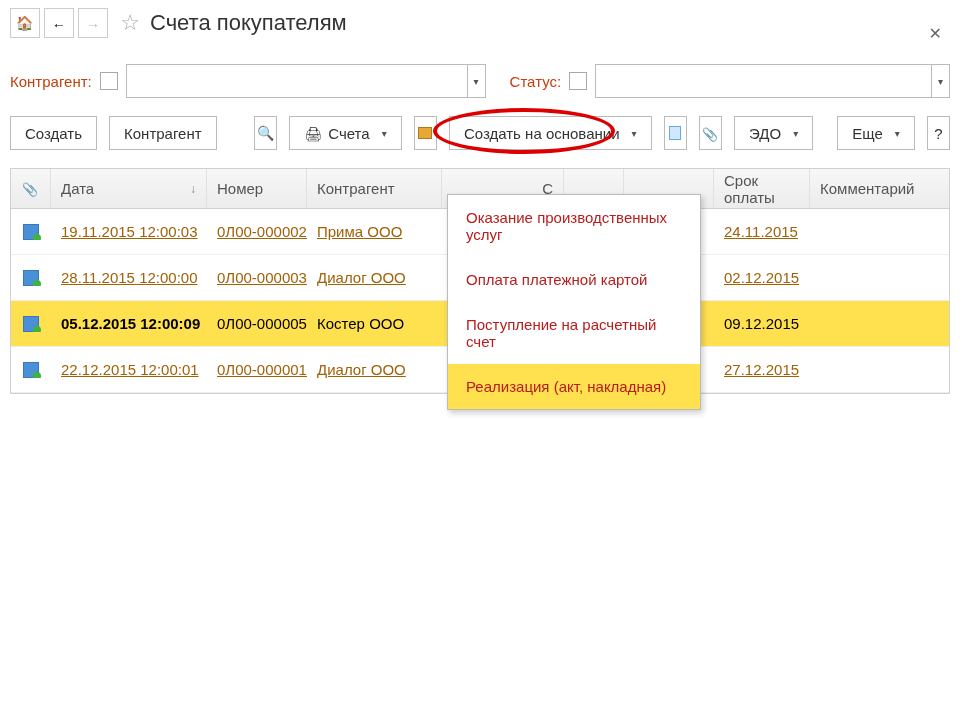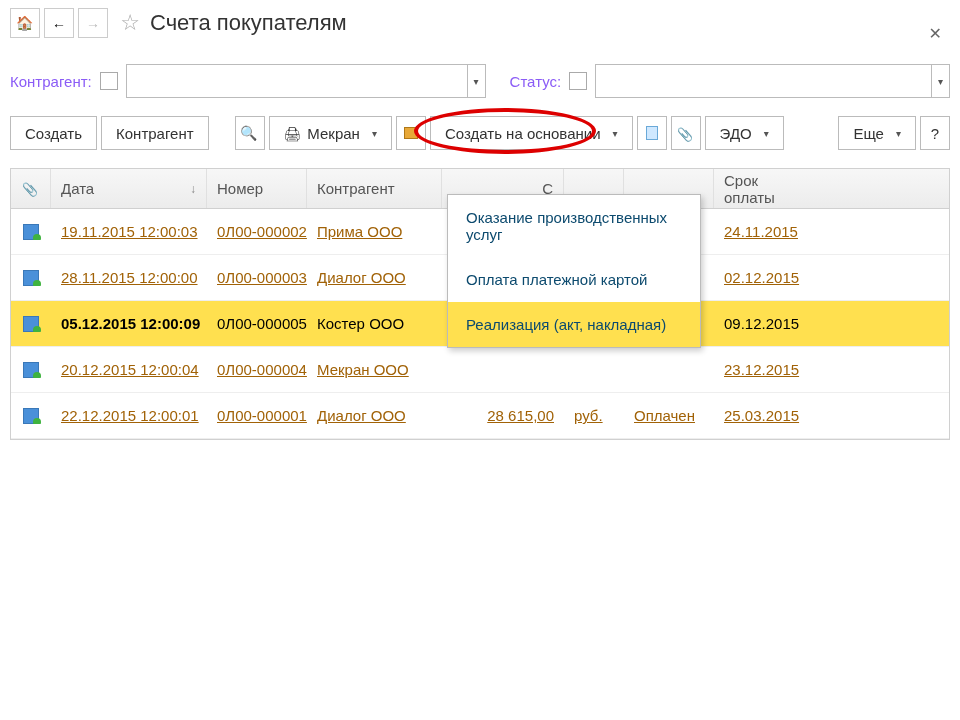--- a/index.html
+++ b/index.html
@@ -53,21 +53,21 @@
     font-size: 16px;
     cursor: pointer;
   }
   
   .filter-row {
     display: flex;
     align-items: center;
     padding: 18px 10px 8px 10px;
     gap: 8px;
   }
-  .filter-label { font-size: 15px; color: #8b5cf6; }
+  .filter-label { font-size: 15px; color: #c2410c; }
   .chk {
     width: 18px; height: 18px;
     border: 1px solid #aaa;
     background: #fff;
   }
   .combo {
     border: 1px solid #bbb;
     height: 34px;
     display: flex;
     align-items: stretch;
@@ -90,21 +90,21 @@
     color: #555;
     cursor: pointer;
   }
   .combo.w1 { width: 360px; }
   .combo.w2 { width: 355px; }
   
   .toolbar {
     display: flex;
     align-items: center;
     padding: 10px 10px;
-    gap: 4px;
+    gap: 12px;
   }
   .tbtn {
     border: 1px solid #bbb;
     background: #fff;
     height: 34px;
     padding: 0 14px;
     display: inline-flex;
     align-items: center;
     justify-content: center;
     gap: 6px;
@@ -202,21 +202,21 @@
     top: 194px;
     width: 254px;
     background: #fff;
     border: 1px solid #bbb;
     box-shadow: 2px 3px 6px rgba(0,0,0,0.2);
     z-index: 50;
   }
   .menu-item {
     padding: 14px 18px;
     font-size: 15px;
-    color: #0c4a6e;
+    color: #b91c1c;
     cursor: pointer;
   }
   .menu-item.hl {
     background: #ffe04f;
   }
   
   .ico-print::before { content: "🖨"; font-size: 14px; }
   .ico-mail { width:14px;height:12px;background:#e8a838;border:1px solid #b07818;}
   .ico-doc { width:12px;height:14px;background:#cfe8ff;border:1px solid #6aa9d8;}
   .ico-clip::before { content:"📎"; font-size:13px; color:#888;}
@@ -261,21 +261,21 @@
     </button>
   <button class="tbtn">
       <span>Контрагент</span>
     </button>
   <span style="width:18px;"></span>
   <button class="tbtn icon-only">
       <span style="font-size:14px;">🔍</span>
     </button>
   <button class="tbtn">
     <span class="ico-print"></span>
-    <span>Мекран</span>
+    <span>Счета</span>
     <span class="dd">▾</span>
   </button>
   <button class="tbtn icon-only">
       <span class="ico-mail"></span>
     </button>
   <span class="highlighted-btn">
     <button class="tbtn">
       <span>Создать на основании</span>
       <span class="dd">▾</span>
     </button>
@@ -316,20 +316,23 @@
     <div class="gh col-ctr">
         <span>Контрагент</span>
       </div>
     <div class="gh col-sum">
         <span>С</span>
       </div>
     <div class="gh col-cur"></div>
     <div class="gh col-stat"></div>
     <div class="gh col-due">
         <span>Срок оплаты</span>
+      </div>
+    <div class="gh col-comm">
+        <span>Комментарий</span>
       </div>
   </div>
   <div id="rows-container">
       <div class="grow">
         <div class="gc col-clip">
           <span class="row-icon"></span>
         </div>
         <div class="gc col-date green ">19.11.2015 12:00:03</div>
         <div class="gc col-num green">0Л00-000002</div>
         <div class="gc col-ctr green">Прима ООО</div>
@@ -362,42 +365,30 @@
         <div class="gc col-sum " style="text-align:right;"></div>
         <div class="gc col-cur "></div>
         <div class="gc col-stat "></div>
         <div class="gc col-due ">09.12.2015</div>
         <div class="gc col-comm"></div>
       </div>
       <div class="grow">
         <div class="gc col-clip">
           <span class="row-icon"></span>
         </div>
-        <div class="gc col-date green ">20.12.2015 12:00:04</div>
-        <div class="gc col-num green">0Л00-000004</div>
-        <div class="gc col-ctr green">Мекран ООО</div>
-        <div class="gc col-sum green" style="text-align:right;"></div>
-        <div class="gc col-cur green"></div>
-        <div class="gc col-stat green"></div>
-        <div class="gc col-due green">23.12.2015</div>
-        <div class="gc col-comm"></div>
-      </div>
-      <div class="grow">
-        <div class="gc col-clip">
-          <span class="row-icon"></span>
-        </div>
         <div class="gc col-date green ">22.12.2015 12:00:01</div>
         <div class="gc col-num green">0Л00-000001</div>
         <div class="gc col-ctr green">Диалог ООО</div>
         <div class="gc col-sum green" style="text-align:right;">28 615,00</div>
         <div class="gc col-cur green">руб.</div>
         <div class="gc col-stat green">Оплачен</div>
-        <div class="gc col-due green">25.03.2015</div>
+        <div class="gc col-due green">27.12.2015</div>
         <div class="gc col-comm"></div>
       </div>
     </div>
 </div>
 
 <div class="menu" id="menu-container">
     <div class="menu-item">Оказание производственных услуг</div>
     <div class="menu-item">Оплата платежной картой</div>
+    <div class="menu-item">Поступление на расчетный счет</div>
     <div class="menu-item hl">Реализация (акт, накладная)</div>
   </div>
 
 </body></html>

